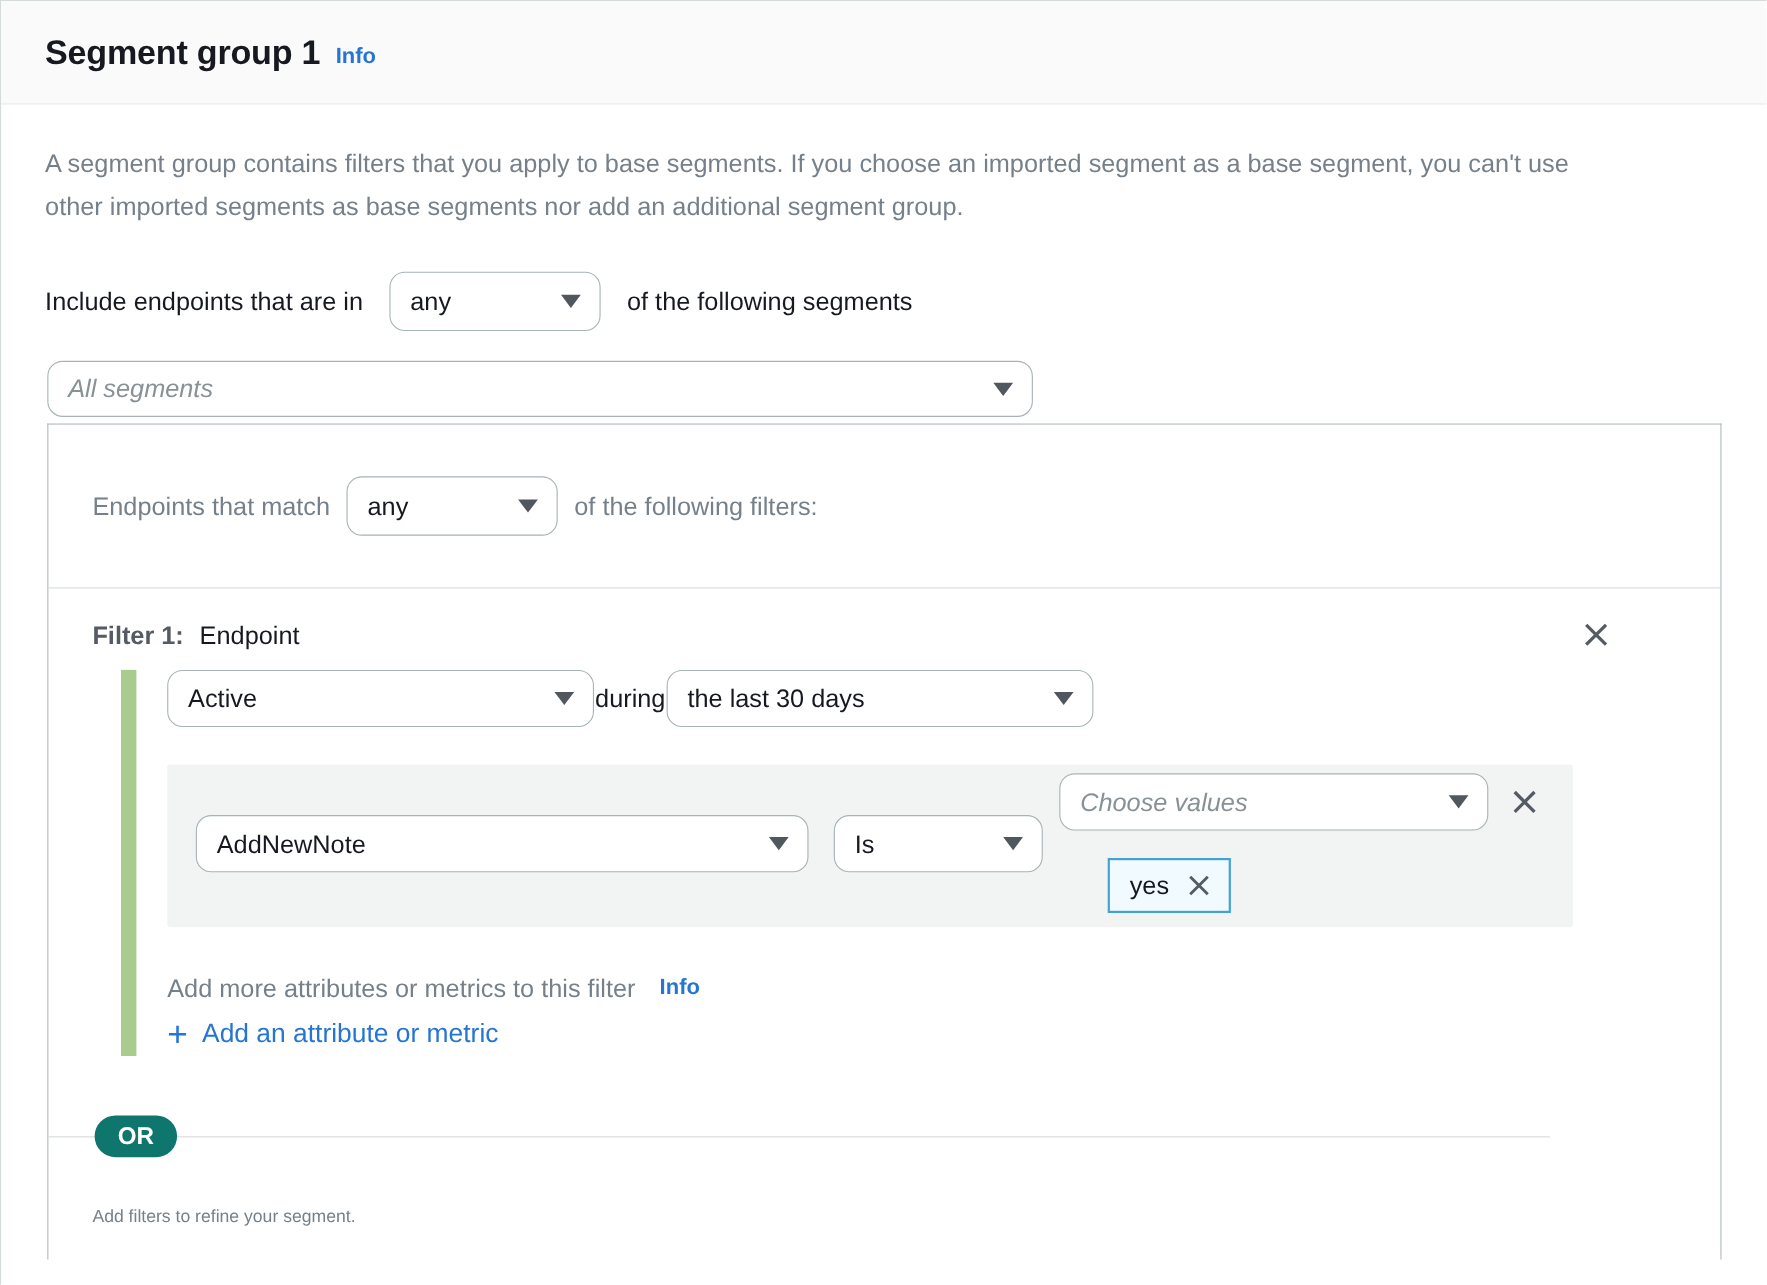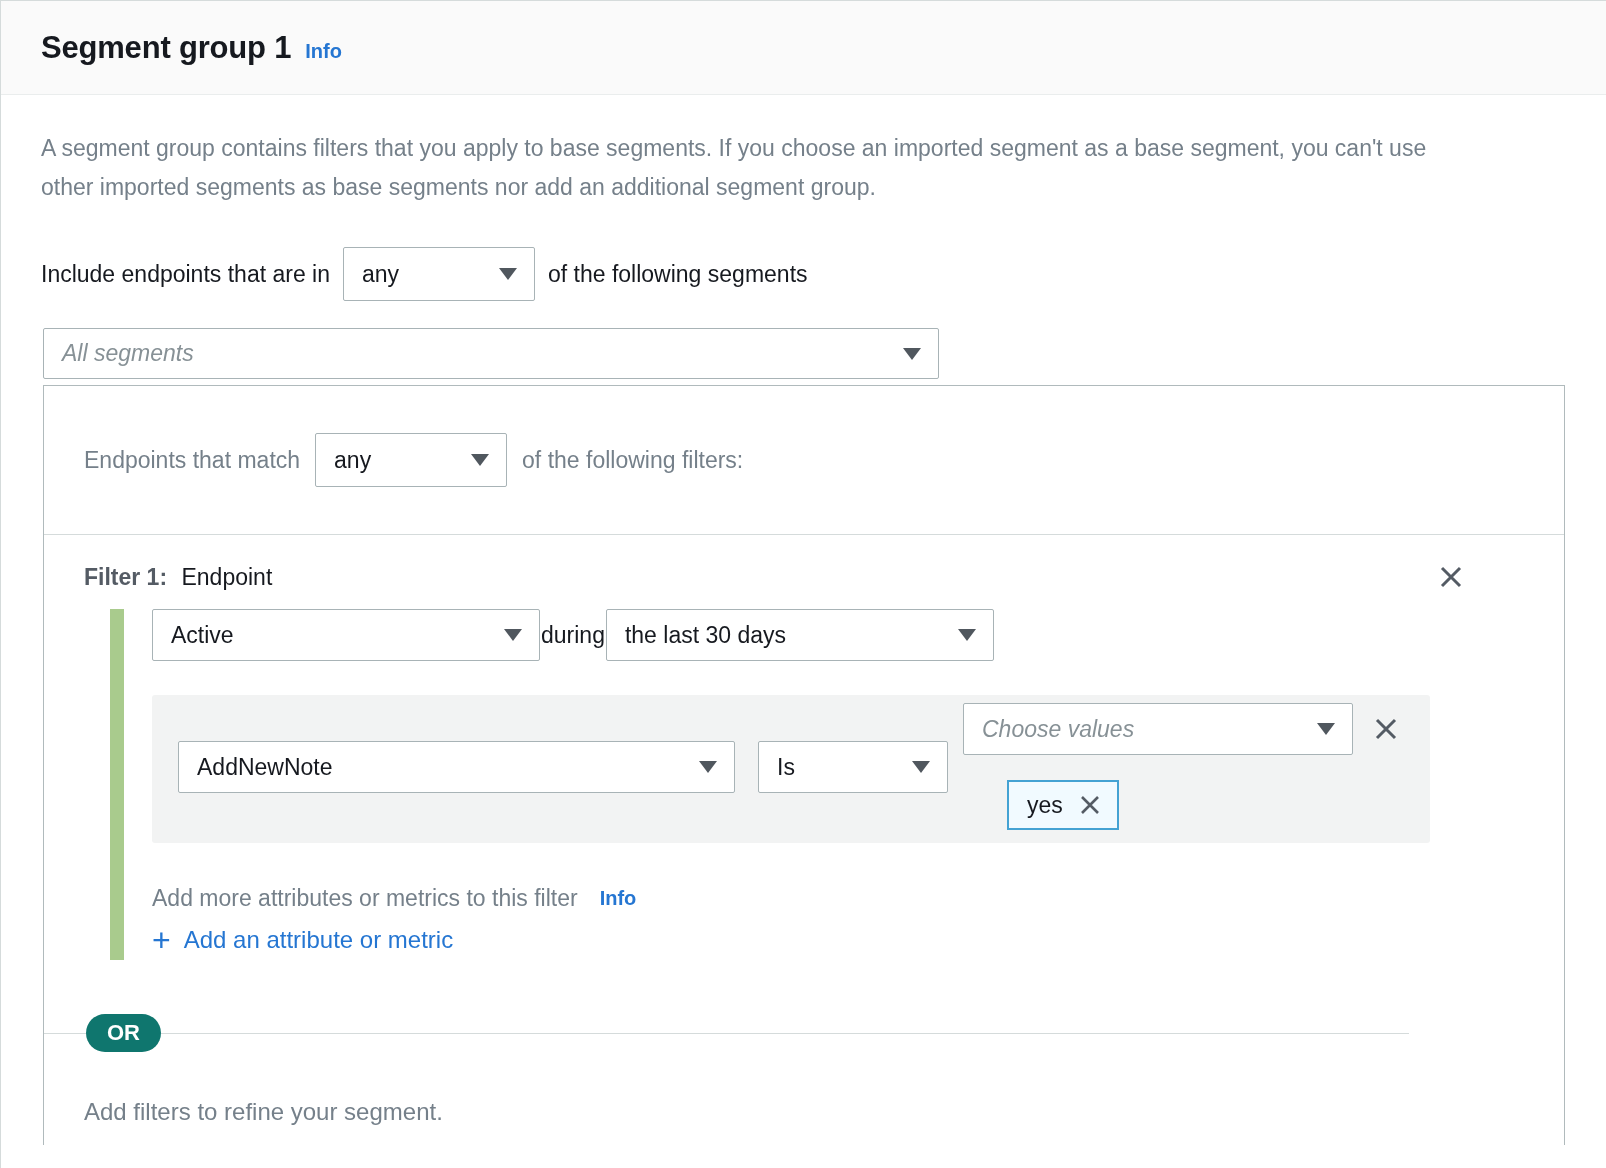--- a/index.html
+++ b/index.html
@@ -34,36 +34,36 @@
   
   .intro {
     margin:34px 40px 0 40px;
     max-width:1400px;
     font-size:23px; line-height:39px;
     color:#75808a;
   }
   
   .select {
     height:54px; background:#fff;
-    border:1px solid #a8b3b6; border-radius:2px;
+    border:1px solid #a8b3b6; border-radius:14px;
     display:flex; align-items:center; justify-content:space-between;
     padding:0 17px 0 18px;
     font-size:23px; color:#16191f; cursor:pointer;
     flex:0 0 auto;
   }
   .select .caret {
     width:0; height:0; margin-left:12px;
     border-left:9px solid transparent; border-right:9px solid transparent;
     border-top:12px solid #50575e;
   }
   .select.placeholder > span { font-style:italic; color:#879196; }
   
   .inc-row {
     margin:40px 40px 0 40px;
-    display:flex; align-items:center; gap:13px;
+    display:flex; align-items:center; gap:24px;
     font-size:23px; color:#16191f;
   }
   .inc-row .select { width:192px; }
   
   .seg-select { margin:27px 40px 0 42px; width:896px; height:51px;gap:44px; }
   
   .outer {
     margin:6px 41px 0 42px;
     border:1px solid #b0babc; border-bottom:none;
     height:760px;
@@ -130,21 +130,21 @@
   }
   .or-line { height:1px; background:#d5dbdb; }
   .or-line.lead { width:42px; }
   .or-line.tail { flex:1; margin-right:115px; }
   .or-pill {
     height:38px; padding:0 21px;
     background:#0f766e; border-radius:19px;
     color:#ffffff; font-size:22px; font-weight:700;
     display:flex; align-items:center;
   }
-  .hint { margin-top:46px; font-size:24px; color:#75808a; }
+  .hint { margin-top:46px; font-size:16px; color:#75808a; }
 </style>
 </head>
 <body>
 
 <div class="card">
 
   <div class="hdr">
     <h1>Segment group 1</h1>
     <span class="info-link">Info</span>
   </div>

